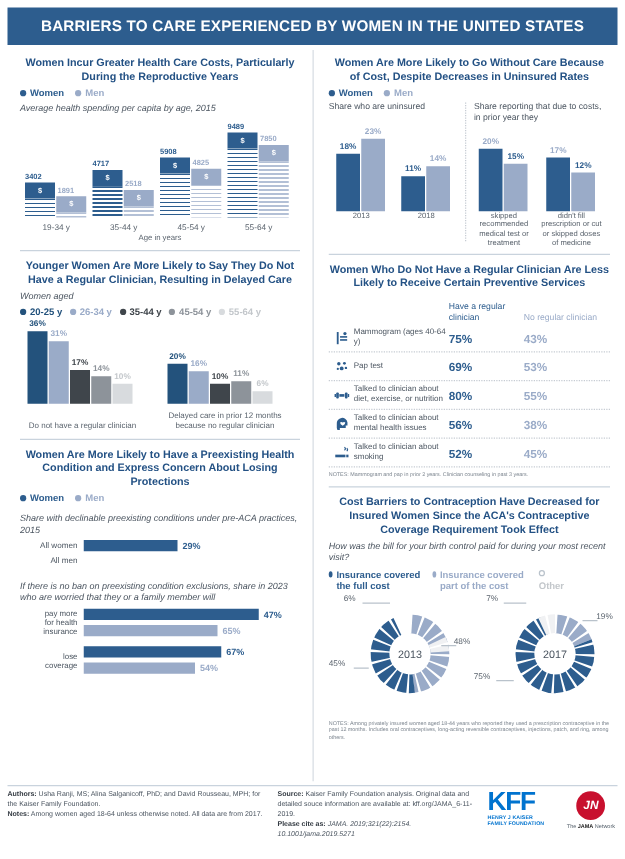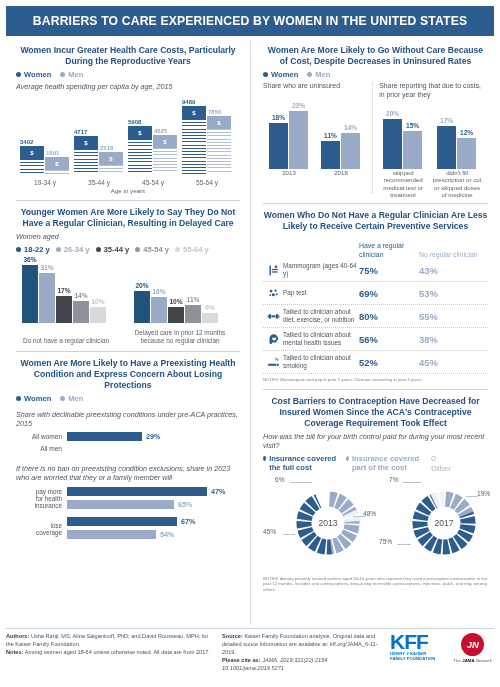--- a/index.html
+++ b/index.html
@@ -205,21 +205,21 @@
         </div>
         <div style="text-align:center;font-size:6.2px;color:#5b646e;margin-top:1px;">Age in years</div>
       </div>
 
       <div class="panel">
         <div class="ptitle">Younger Women Are More Likely to Say They Do Not Have a Regular Clinician, Resulting in Delayed Care</div>
         <div class="subtxt">Women aged</div>
         <div class="legend" style="gap:6px;">
           <span class="lg">
               <i class="dot" style="background:#23527c"></i>
-              <span style="color:#23527c">18-22 y</span>
+              <span style="color:#23527c">20-25 y</span>
             </span>
           <span class="lg">
               <i class="dot" style="background:#9aabc8"></i>
               <span style="color:#9aabc8">26-34 y</span>
             </span>
           <span class="lg">
               <i class="dot" style="background:#3f454b"></i>
               <span style="color:#3f454b">35-44 y</span>
             </span>
           <span class="lg">
@@ -487,21 +487,21 @@
             <div class="tv have">52%</div>
             <div class="tv no">45%</div>
           </div>
         </div>
         <div class="notes">NOTES: Mammogram and pap in prior 2 years. Clinician counseling in past 3 years.</div>
       </div>
 
       <div class="panel" style="margin-top:6px;">
         <div class="ptitle">Cost Barriers to Contraception Have Decreased for Insured Women Since the ACA's Contraceptive Coverage Requirement Took Effect</div>
         <div class="subtxt">How was the bill for your birth control paid for during your most recent visit?</div>
-        <div class="legend" style="gap:7px;align-items:center;">
+        <div class="legend" style="gap:7px;align-items:flex-end;">
           <span class="lg" style="align-items:flex-start;max-width:76px;white-space:normal;">
             <i class="dot" style="background:#2d5d8e;margin-top:2px;"></i>
             <span style="color:#2d5d8e">Insurance covered the full cost</span>
           </span>
           <span class="lg" style="align-items:flex-start;max-width:78px;white-space:normal;">
             <i class="dot" style="background:#9aabc8;margin-top:2px;"></i>
             <span style="color:#9aabc8">Insurance covered part of the cost</span>
           </span>
           <span class="lg" style="align-items:flex-start;flex-direction:column;">
             <i class="ring" style="margin-top:2px;"></i>

